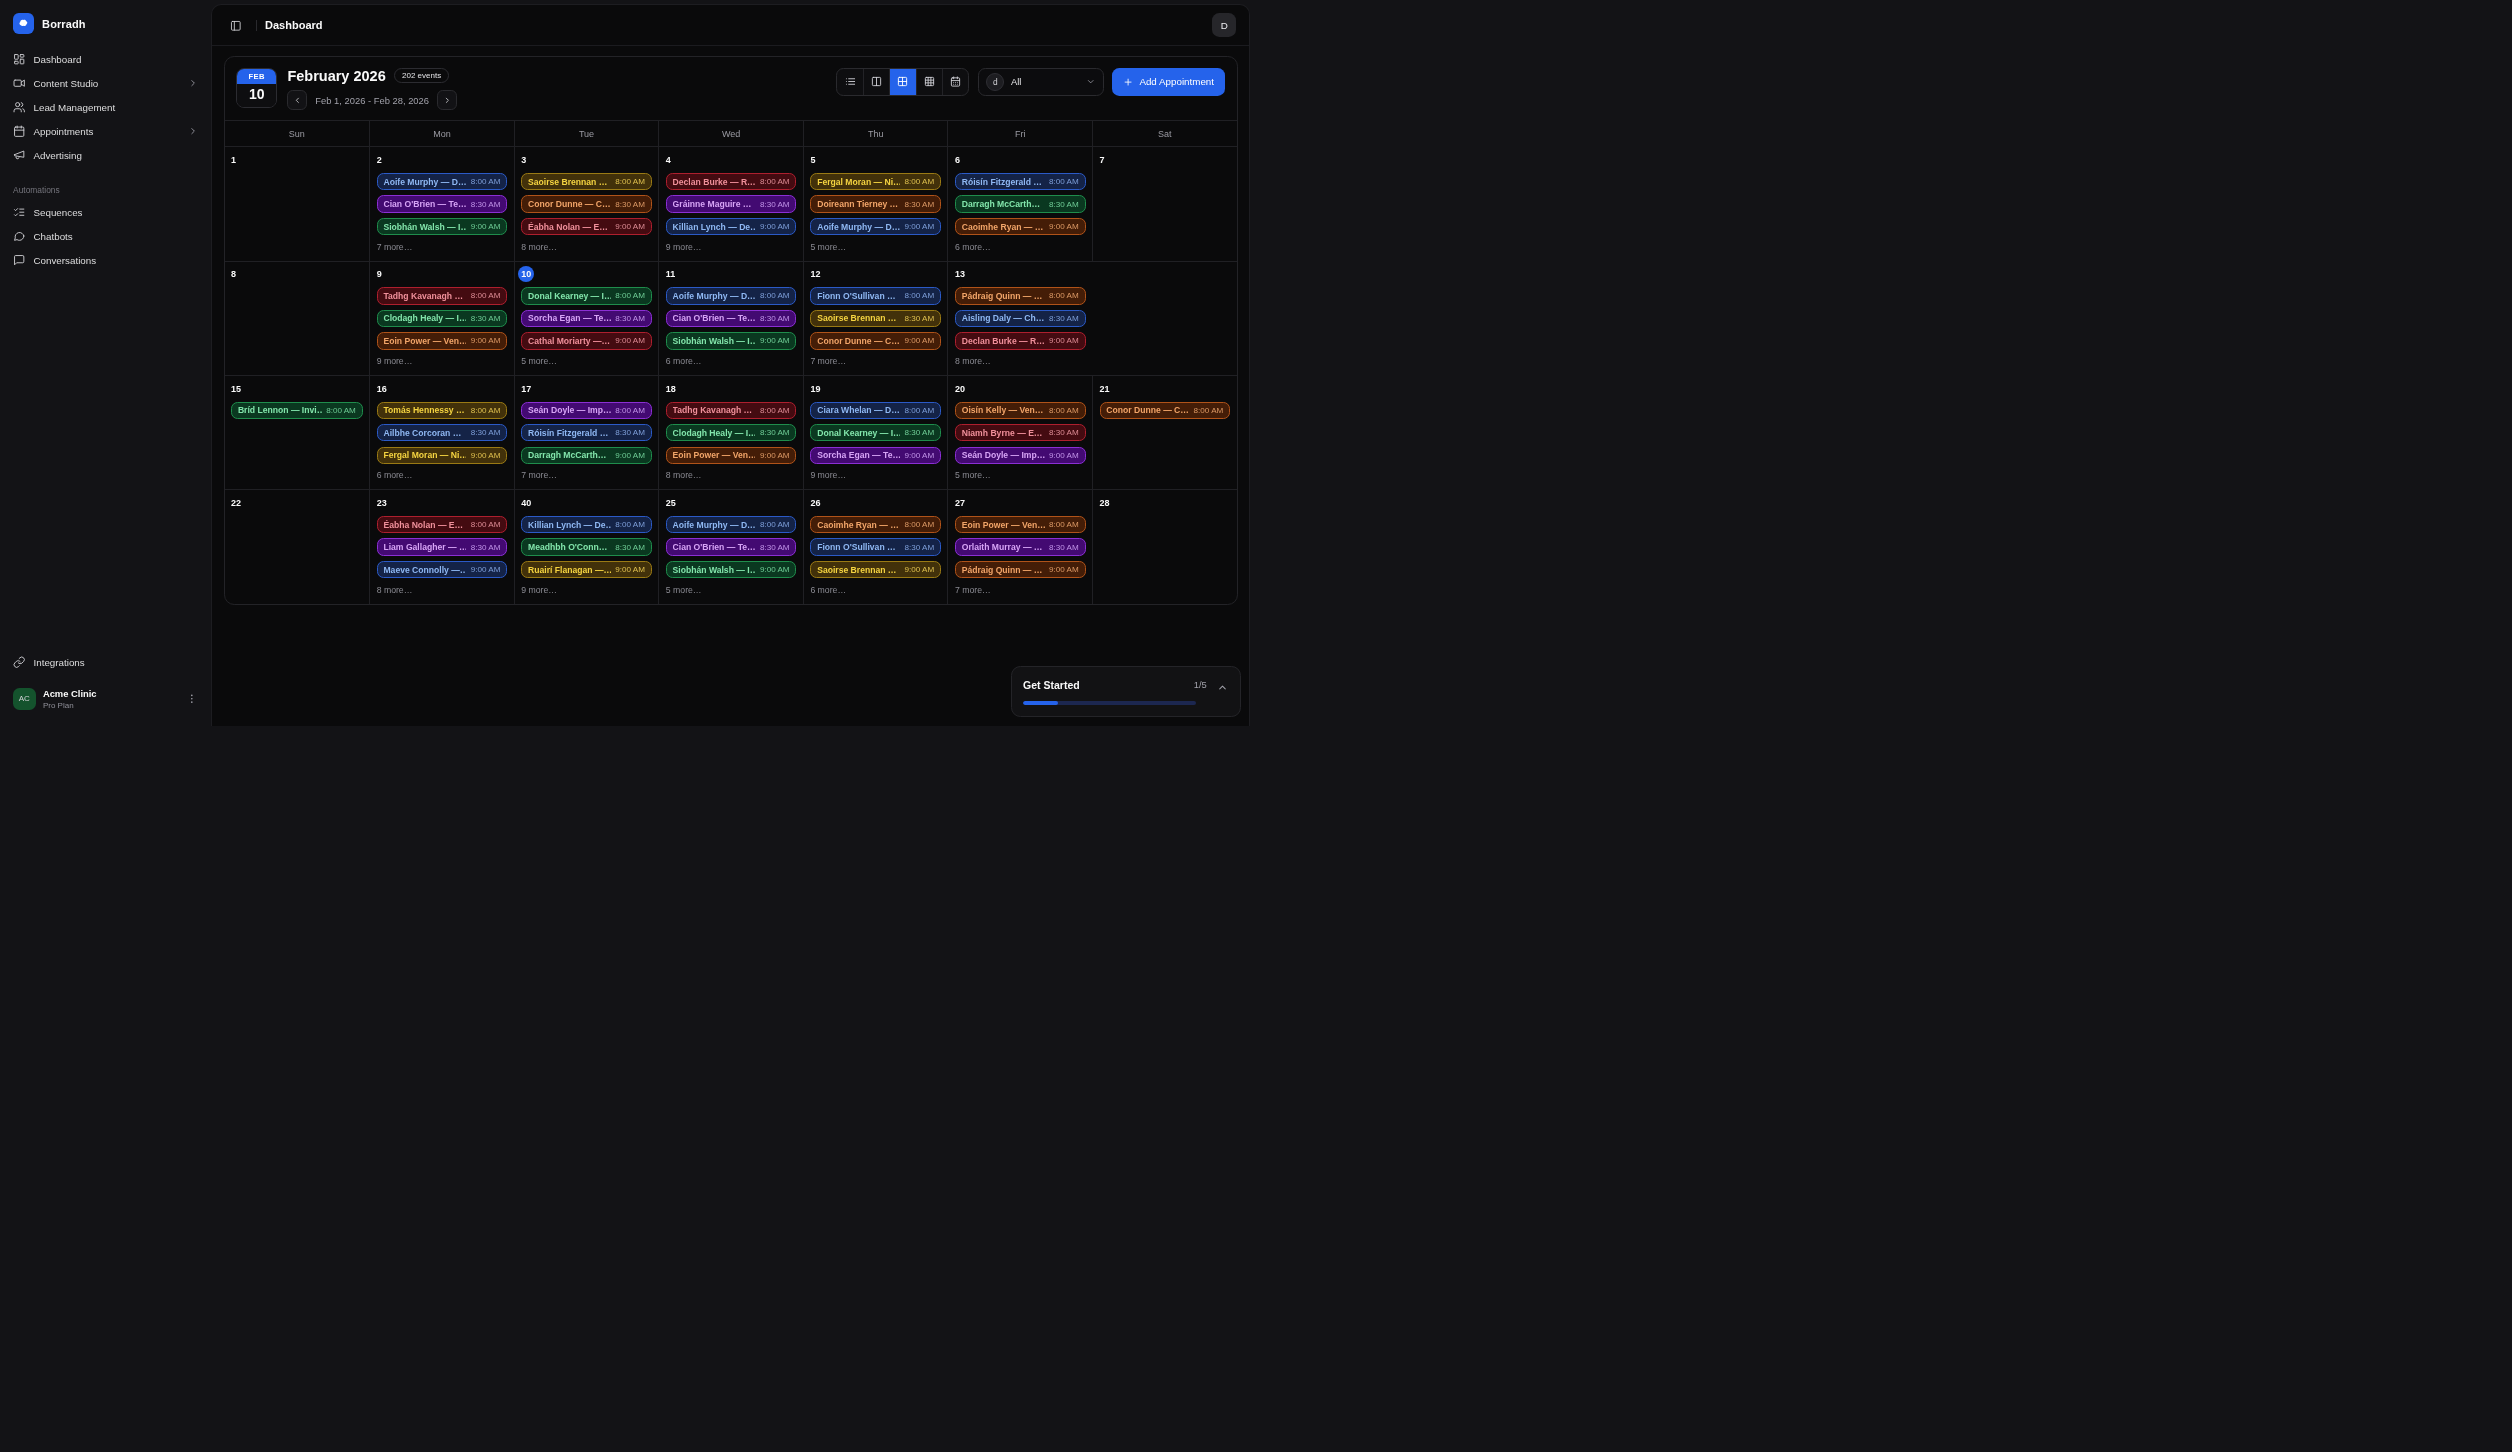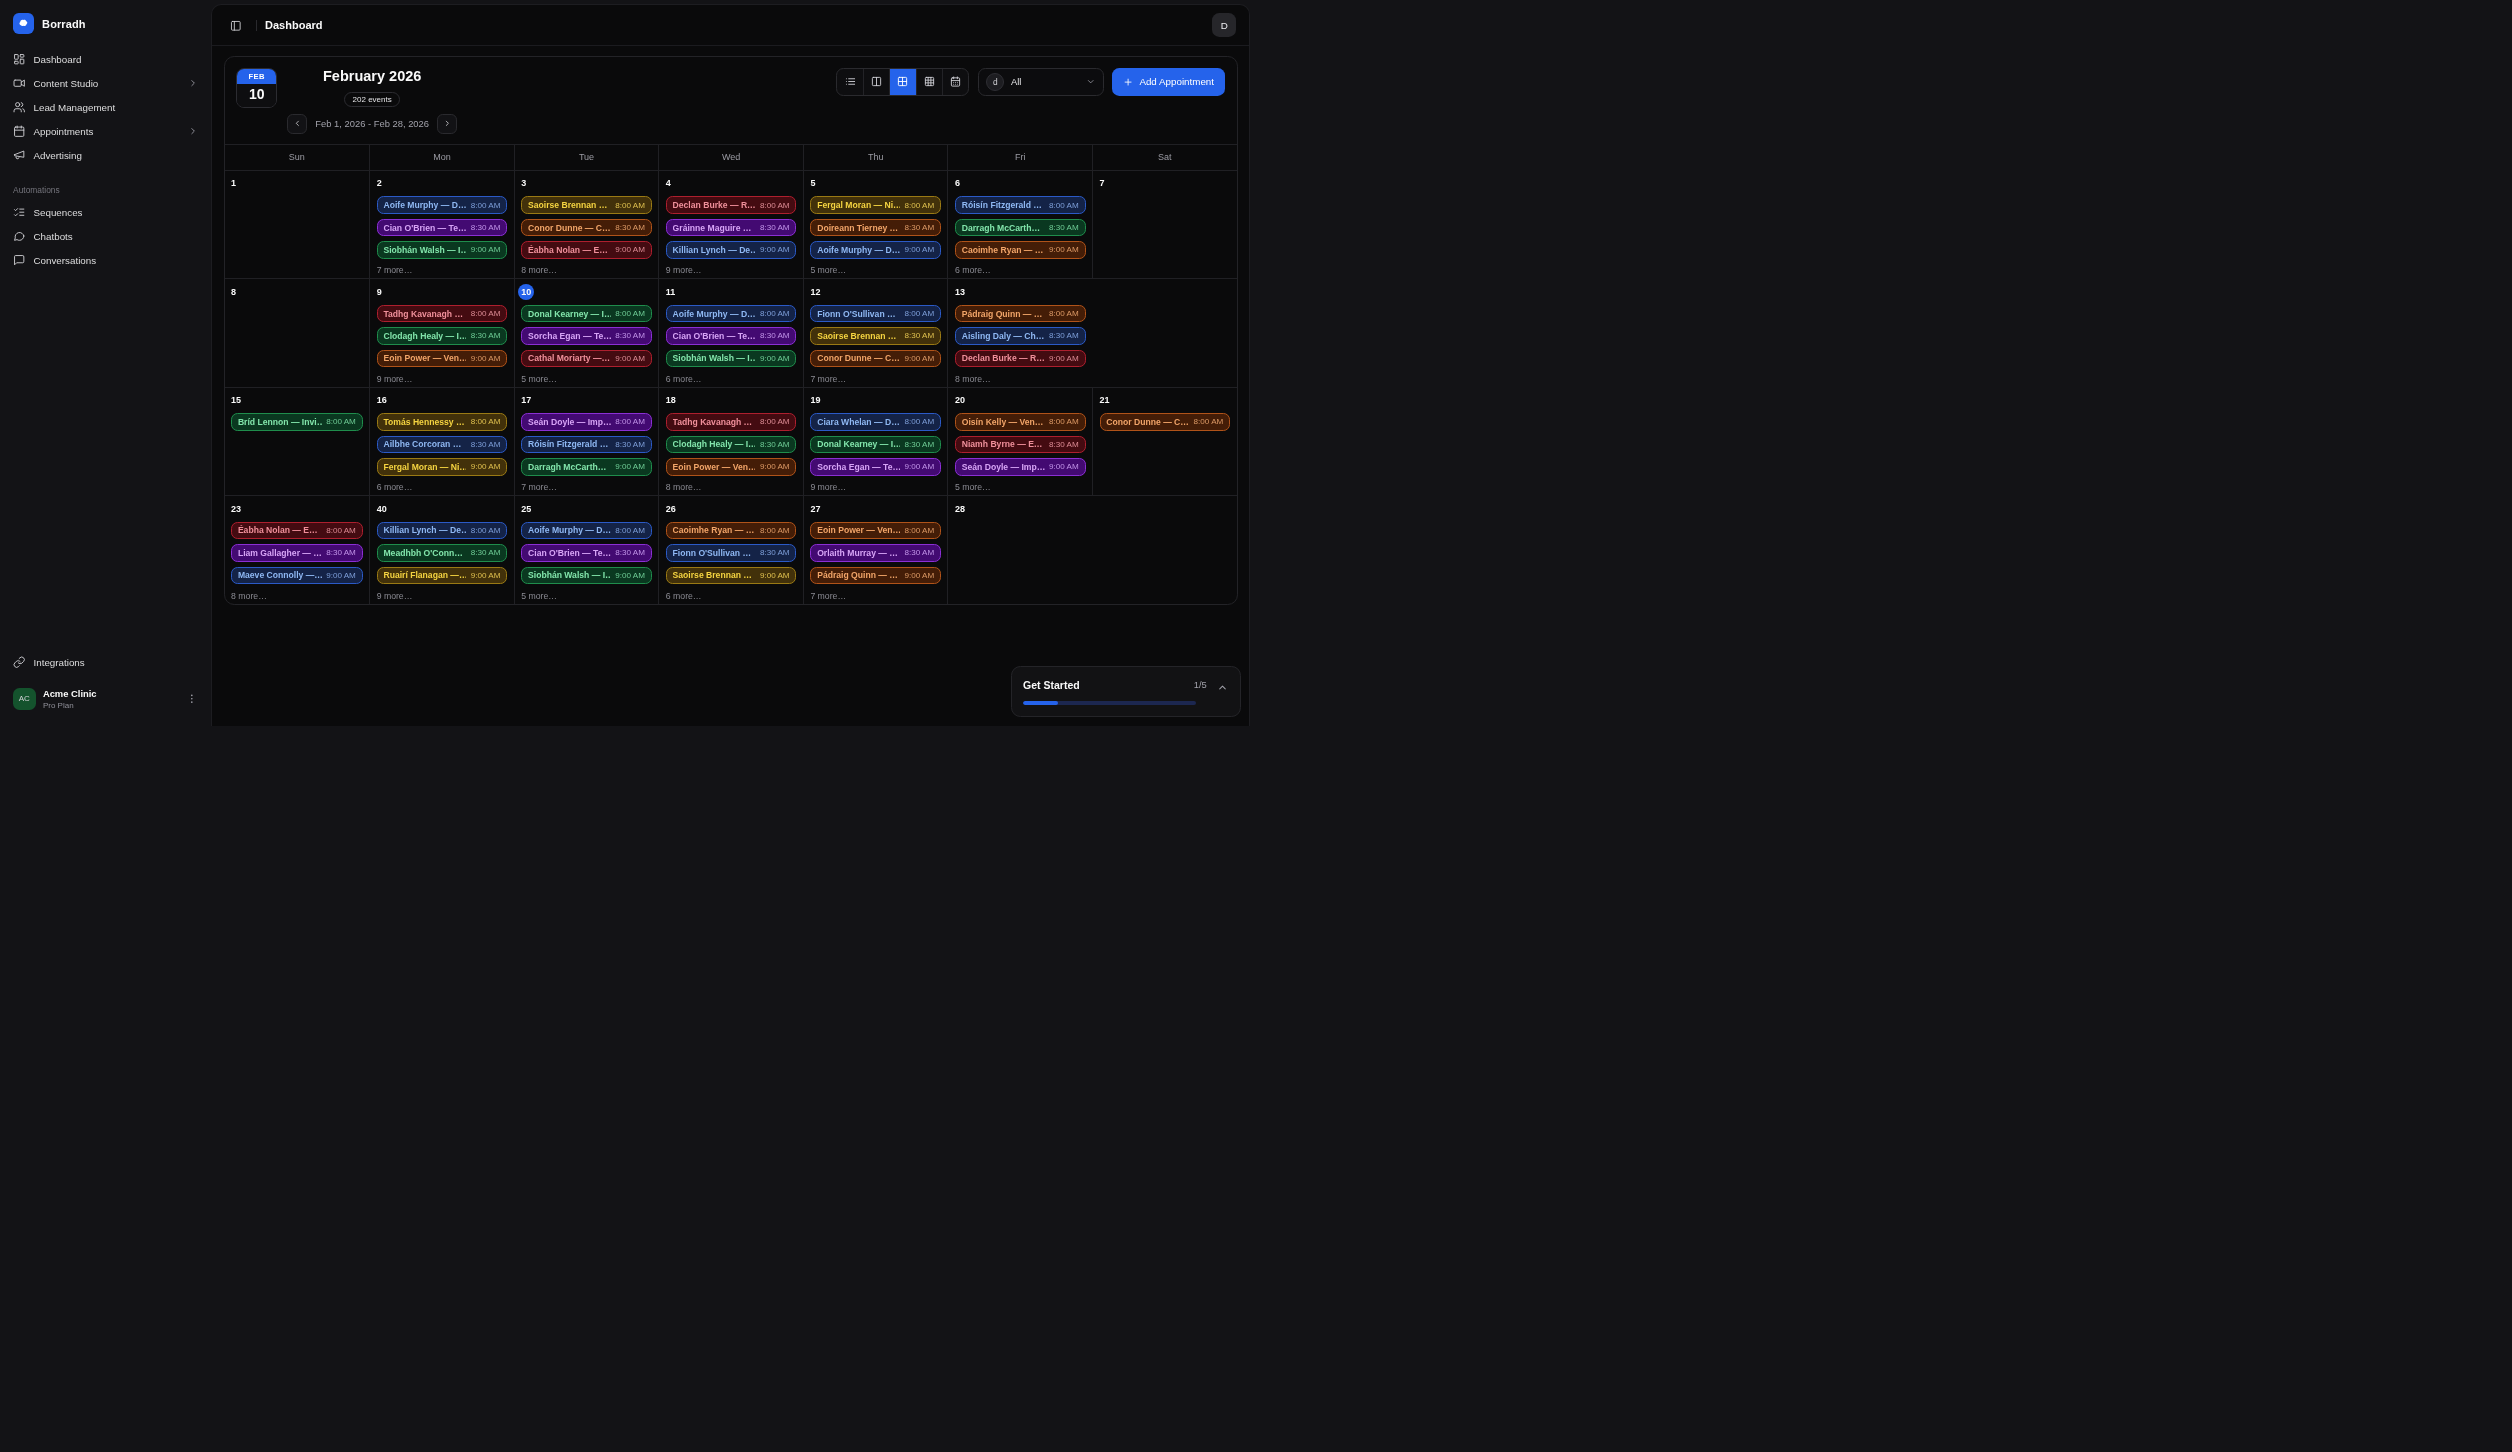--- a/index.html
+++ b/index.html
@@ -51,21 +51,21 @@
   
   .cal-card{margin:9.4px 11.6px 0;border:0.7px solid #232327;border-radius:10.2px;overflow:hidden;
     height:549px;box-sizing:border-box;display:flex;flex-direction:column;}
   .cal-header{display:flex;align-items:flex-start;padding:11px 11.6px 10.2px;gap:10.2px;flex:none;}
   .month-badge{width:39px;border:0.7px solid #2c2c31;border-radius:8px;overflow:hidden;
     flex:none;text-align:center;}
   .mb-top{background:var(--accent);font-size:7.6px;font-weight:700;letter-spacing:0.4px;
     padding:2.9px 0;color:#fff;}
   .mb-day{background:#0e0e10;font-size:14px;font-weight:700;padding:2.9px 0 4.4px;}
   .cal-title-wrap{display:flex;flex-direction:column;gap:6.5px;}
-  .cal-title-row{display:flex;align-items:center;gap:8px;flex-direction:column;}
+  .cal-title-row{display:flex;align-items:center;gap:8px;}
   .cal-title{font-size:14.5px;font-weight:700;}
   .events-badge{border:0.7px solid #2c2c31;border-radius:726px;font-size:8px;color:#e2e2e5;
     padding:2.2px 7.3px;}
   .cal-range-row{display:flex;align-items:center;gap:5.8px;}
   .range-btn{width:18px;height:18px;border:0.7px solid #2a2a2e;background:#121215;border-radius:5.8px;
     display:flex;align-items:center;justify-content:center;color:#d4d4d8;cursor:pointer;}
   .range-btn .icon{width:8.7px;height:8.7px;}
   .range-text{font-size:9.4px;color:#a1a1aa;padding:0 2.2px;}
   .header-right{margin-left:auto;display:flex;align-items:center;gap:8.7px;}
   .view-toggle{display:flex;border:0.7px solid #2a2a2e;border-radius:7.3px;overflow:hidden;background:#0e0e10;}
@@ -629,20 +629,23 @@
             <div class="day-cell">
               <div class="day-num">21</div>
               <div class="event-pill" style="background: rgb(68, 29, 7); border-color: rgb(176, 83, 25);">
                 <span class="ev-name" style="color: rgb(242, 165, 105);">Conor Dunne — C…</span>
                 <span class="ev-time" style="color: rgb(221, 154, 102);">8:00 AM</span>
               </div>
             </div>
           </div>
           <div class="week-row">
             <div class="day-cell">
+              <div class="day-num">22</div>
+            </div>
+            <div class="day-cell">
               <div class="day-num">23</div>
               <div class="event-pill" style="background: rgb(68, 11, 17); border-color: rgb(174, 31, 46);">
                 <span class="ev-name" style="color: rgb(240, 144, 155);">Éabha Nolan — E…</span>
                 <span class="ev-time" style="color: rgb(220, 139, 148);">8:00 AM</span>
               </div>
               <div class="event-pill" style="background: rgb(67, 10, 114); border-color: rgb(139, 47, 212);">
                 <span class="ev-name" style="color: rgb(215, 164, 246);">Liam Gallagher — …</span>
                 <span class="ev-time" style="color: rgb(193, 147, 232);">8:30 AM</span>
               </div>
               <div class="event-pill" style="background: rgb(20, 35, 71); border-color: rgb(43, 90, 199);">

